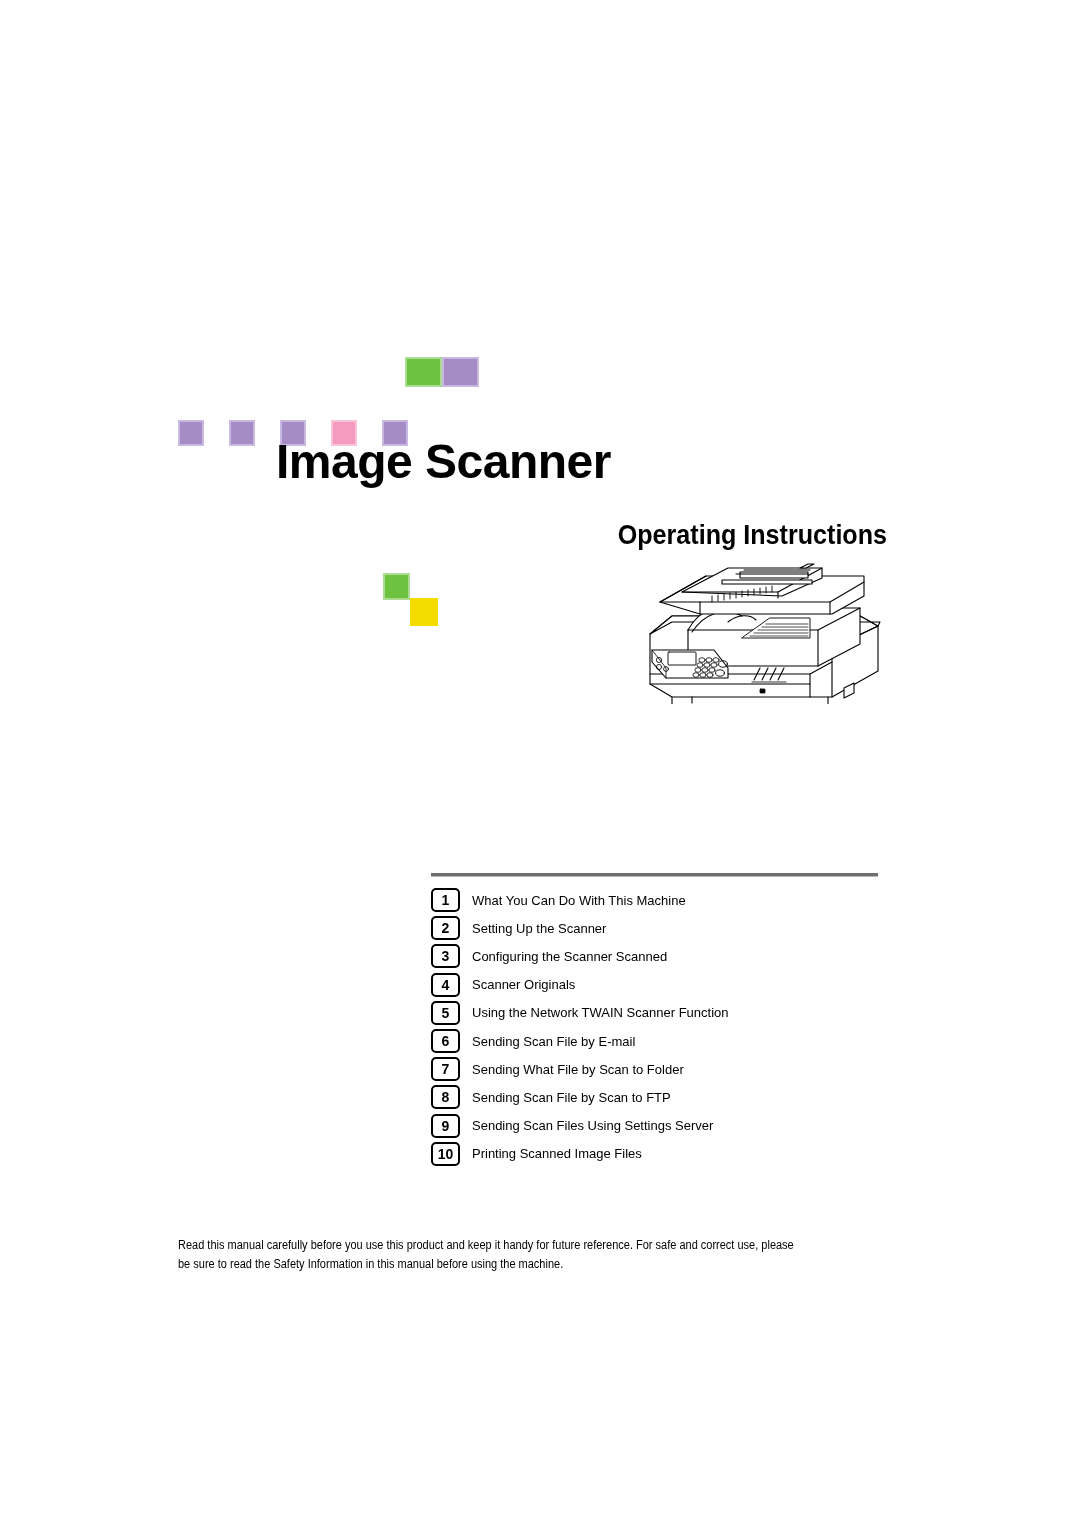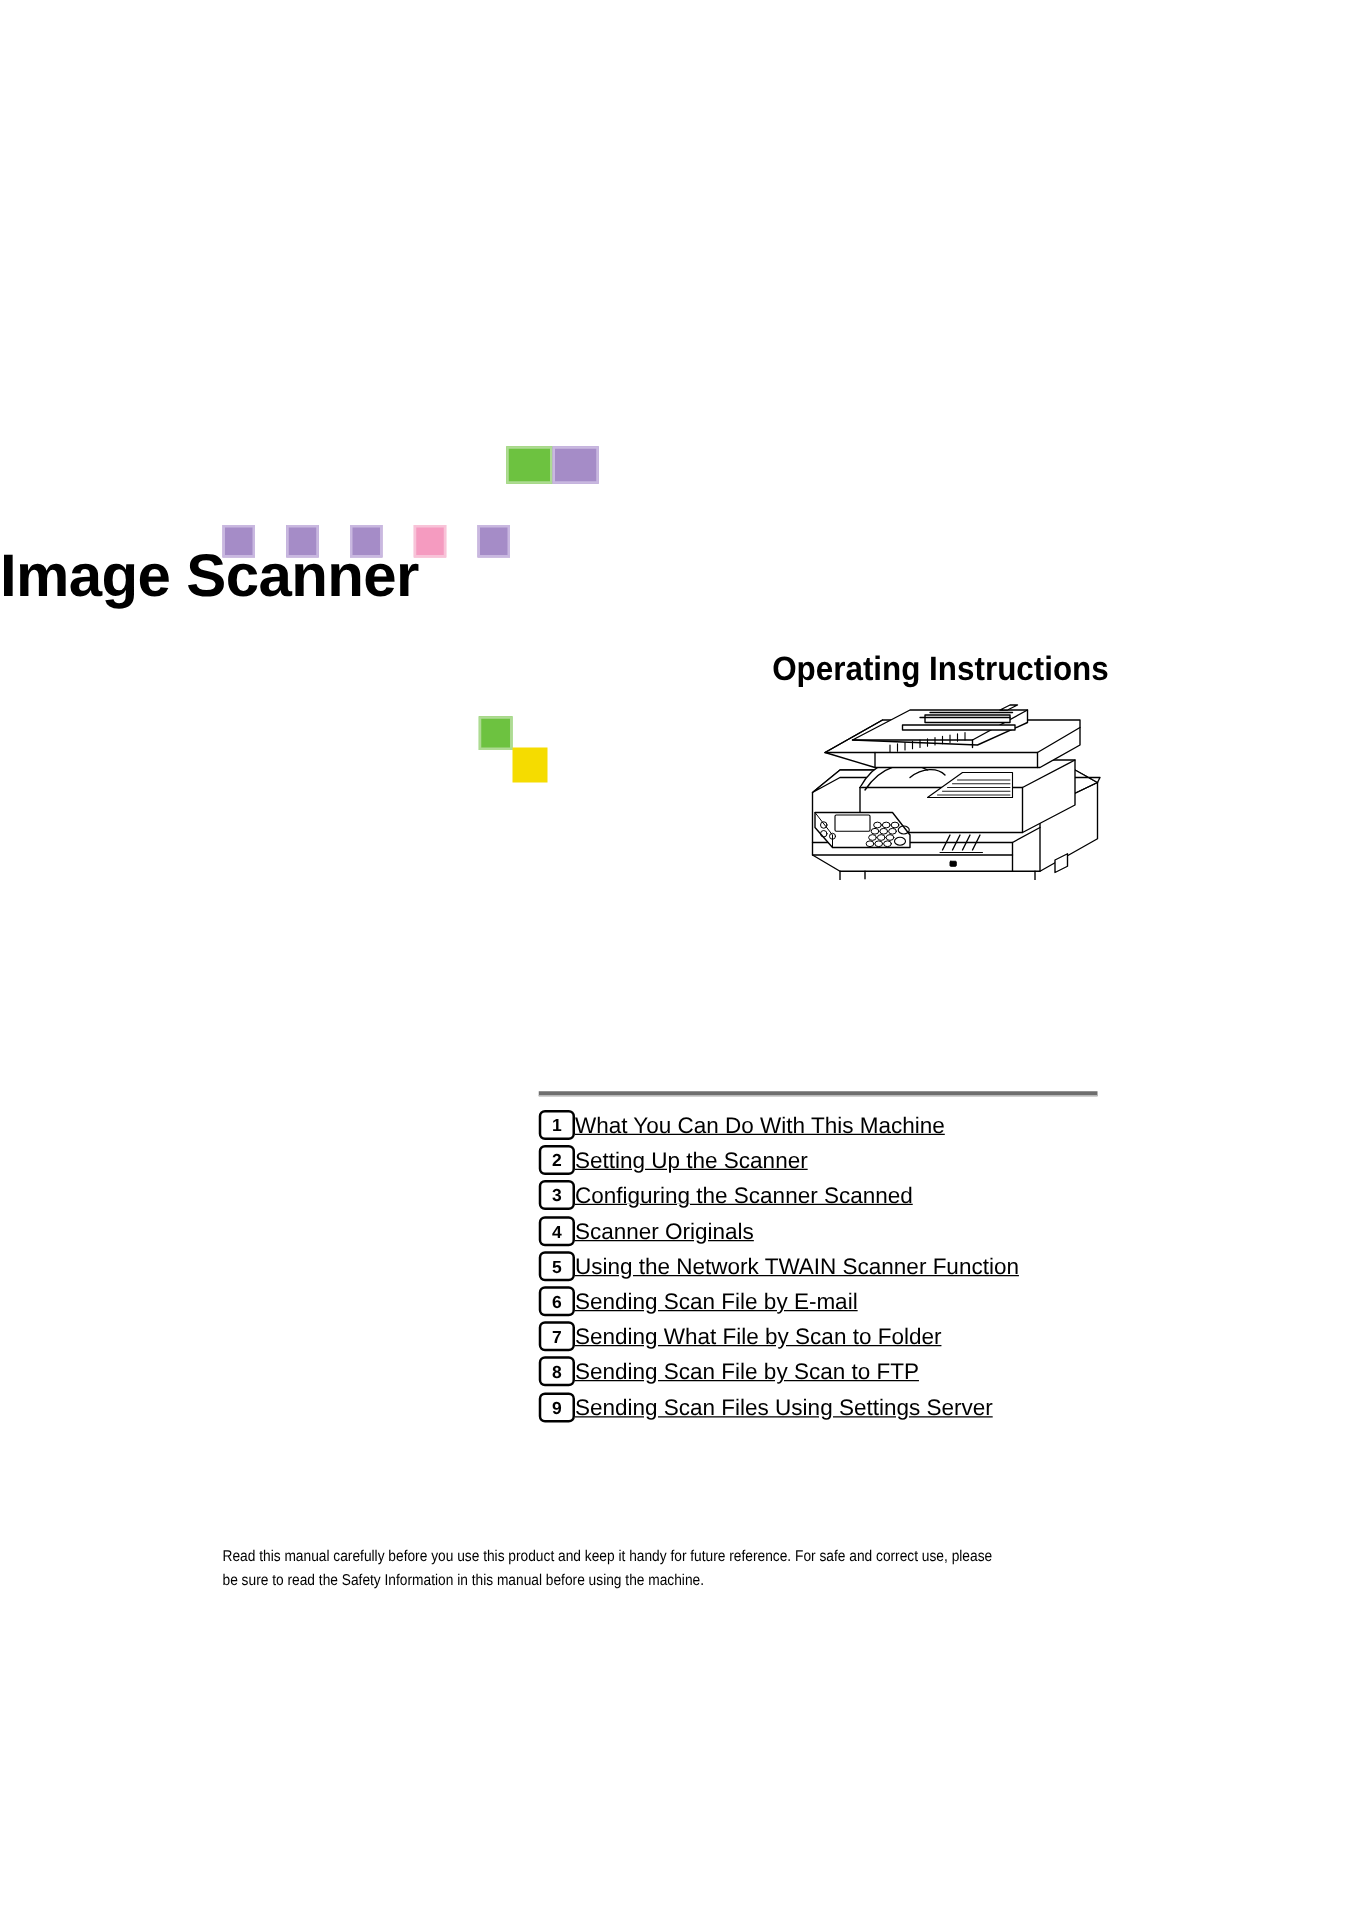--- a/index.html
+++ b/index.html
@@ -58,21 +58,21 @@
     width: 28px;
     height: 28px;
   }
 
   
   .main-title {
     position: absolute;
     left: 0;
     top: 406px;
     width: 887px;
-    text-align: left;
+    text-align: center;
     font-size: 48px;
     font-weight: bold;
     letter-spacing: -0.5px;
     line-height: 1;
     white-space: nowrap;
   }
   .sub-title {
     position: absolute;
     left: 0;
     top: 500px;
@@ -125,25 +125,24 @@
     border-radius: 5px;
     font-size: 14px;
     font-weight: bold;
     line-height: 20px;
     text-align: center;
     padding: 0 2px;
     box-sizing: content-box;
     letter-spacing: 0;
   }
   .chap-label {
-    margin-left: 0;
-    font-size: 18px;
+    margin-left: 12px;
+    font-size: 13px;
     line-height: 1;
     white-space: nowrap;
-    text-decoration: underline;
   }
 
   
   .footer-note {
     position: absolute;
     left: 178px;
     top: 1223px;
     width: 706px;
     font-size: 12.5px;
     line-height: 1.55;
@@ -288,15 +287,19 @@
     <span class="chap-label">Sending What File by Scan to Folder</span>
   </div>
   <div class="chapter-row">
     <span class="chap-num">8</span>
     <span class="chap-label">Sending Scan File by Scan to FTP</span>
   </div>
   <div class="chapter-row">
     <span class="chap-num">9</span>
     <span class="chap-label">Sending Scan Files Using Settings Server</span>
   </div>
+  <div class="chapter-row">
+    <span class="chap-num">10</span>
+    <span class="chap-label">Printing Scanned Image Files</span>
+  </div>
 </div>
 
 <p class="footer-note">Read this manual carefully before you use this product and keep it handy for future reference. For safe and correct use, please be sure to read the Safety Information in this manual before using the machine.</p>
 
 </body></html>

